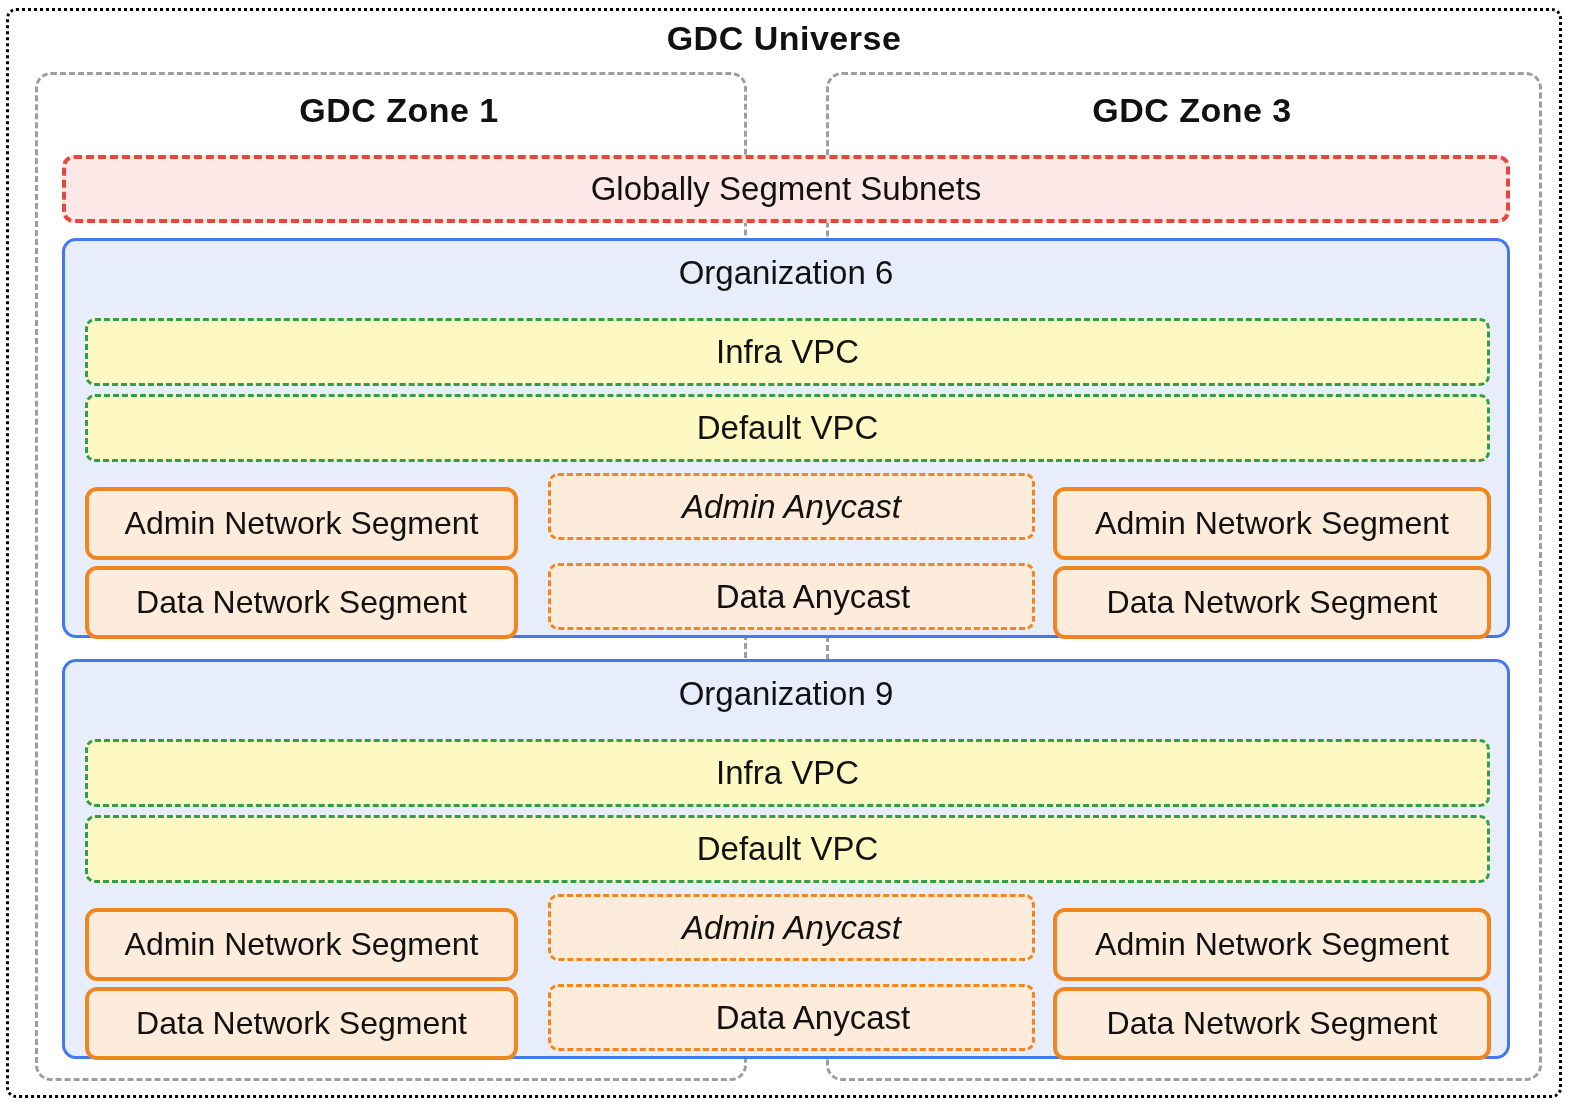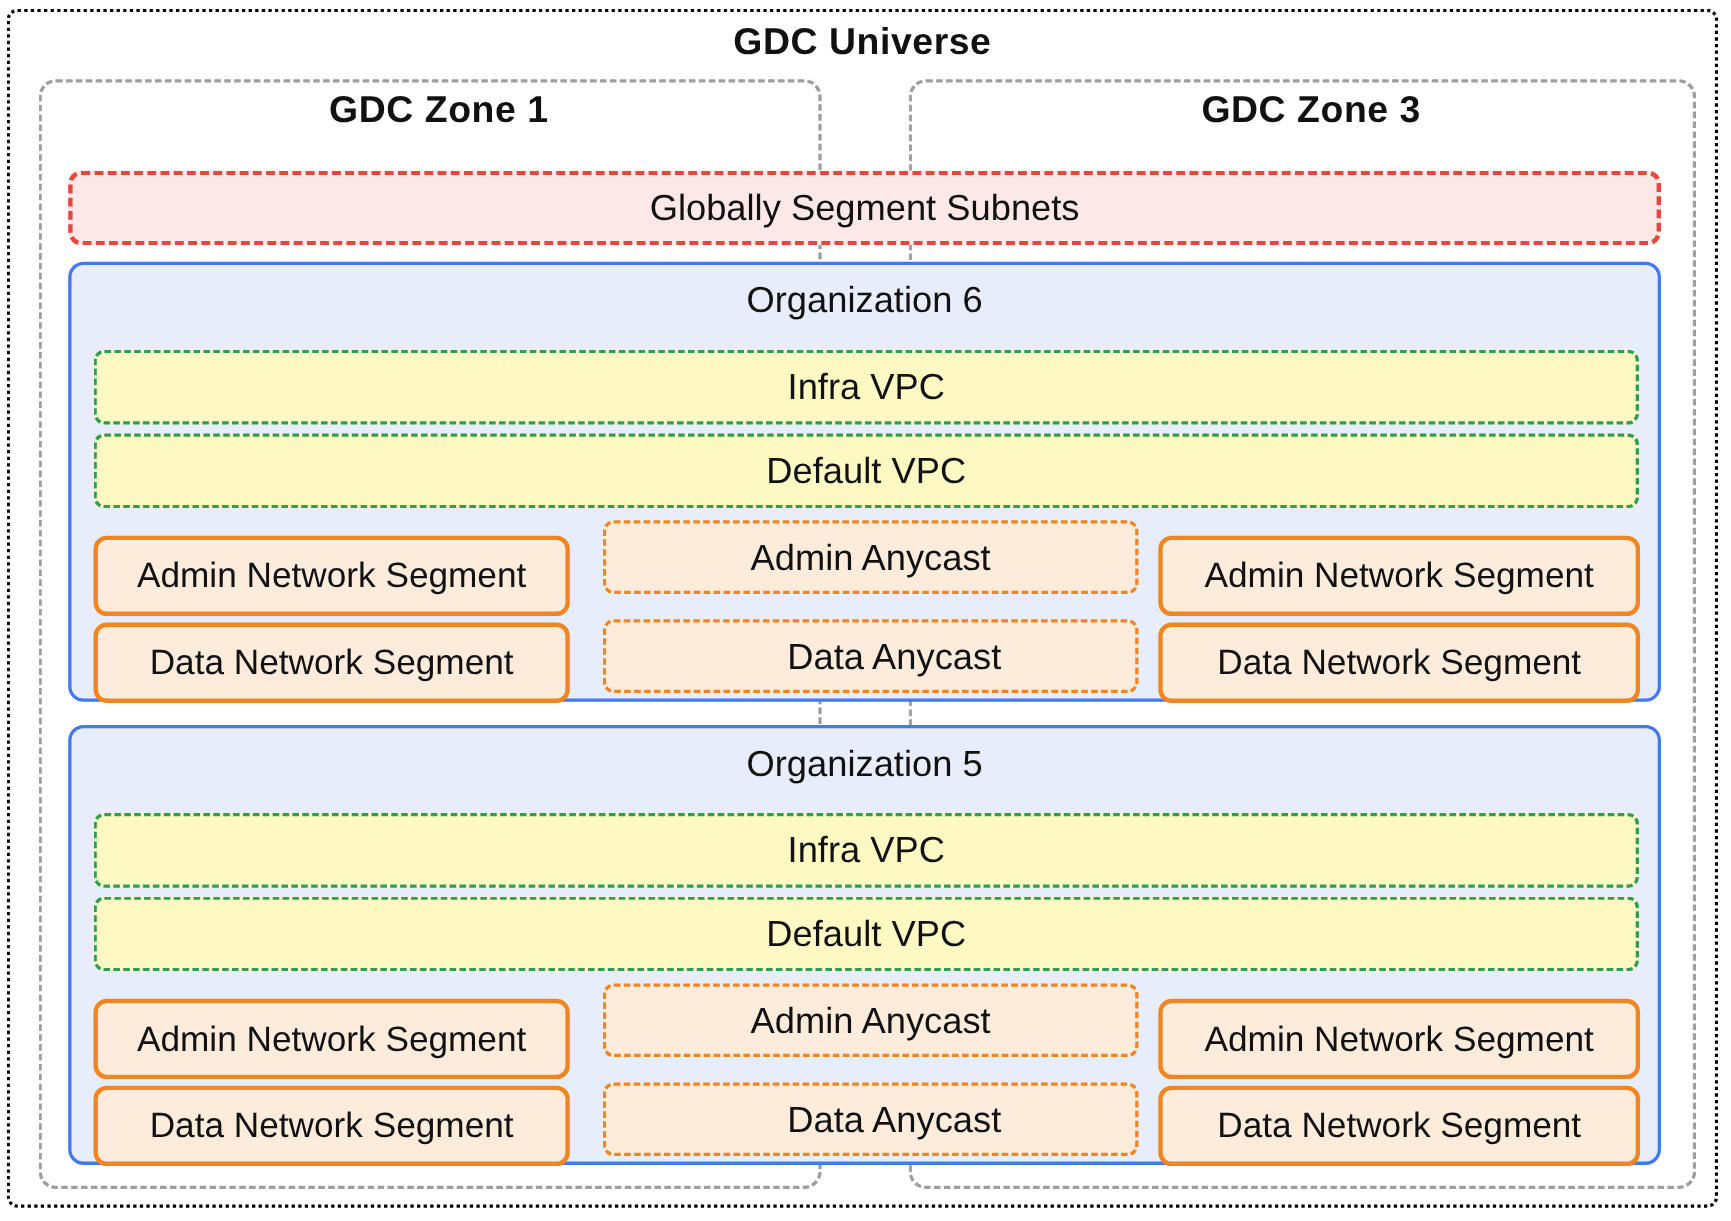--- a/index.html
+++ b/index.html
@@ -33,21 +33,21 @@
     top: 72px; height: 1009px;
     border: 3px dashed #9e9e9e;
     border-radius: 16px;
     background: transparent;
     align-items: flex-start;
   }
   .zone1 { left: 35px; width: 712px; }
   .zone2 { left: 826px; width: 716px; }
   .zone-title {
     width: 100%; height: 46px;
-    margin-top: 2px;
+    margin-top: 12px;
     display: flex; align-items: center; justify-content: center;
     font-size: 34px; font-weight: bold; letter-spacing: 0.5px; padding-left: 16px;
   }
   .reserved {
     left: 62px; top: 155px; width: 1448px; height: 68px;
     border: 4px dashed #e8453c;
     border-radius: 12px;
     background: #fce8e6;
     font-size: 33px;
   }
@@ -84,21 +84,21 @@
   .seg-right { left: 988px; width: 438px; }
   .row-admin { top: 230px; }
   .row-data  { top: 309px; }
   .anycast {
     left: 483px; width: 487px; height: 67px;
     border: 3px dashed #ef8621;
     border-radius: 10px;
     background: #fdecdc;
     font-size: 33px;
   }
-  .anycast-admin { top: 232px; }
+  .anycast-admin { top: 232px; font-style: italic; }
   .anycast-data  { top: 322px; padding-left: 43px; }
 </style>
 </head>
 <body>
 
 <div class="stage">
 
   <div class="box universe"></div>
   <div class="box universe-title">GDC Universe</div>
 
@@ -138,21 +138,21 @@
     </div>
     <div class="box anycast anycast-data">
       <span>Data Anycast</span>
     </div>
     <div class="box seg seg-right row-data">
       <span>Data Network Segment</span>
     </div>
   </div>
 
   <div class="box org org2">
-    <div class="box org-title">Organization 5</div>
+    <div class="box org-title">Organization 9</div>
 
     <div class="box vpc vpc-infra">
       <span>Infra VPC</span>
     </div>
     <div class="box vpc vpc-default">
       <span>Default VPC</span>
     </div>
 
     <div class="box seg seg-left row-admin">
       <span>Admin Network Segment</span>

